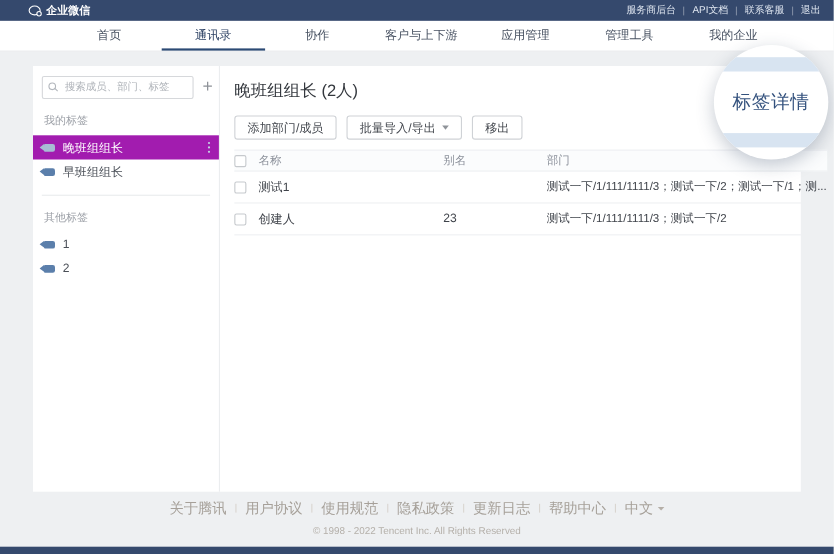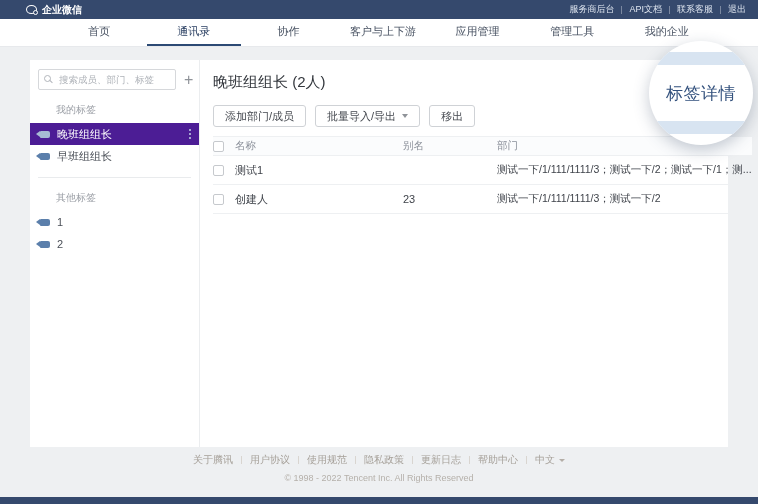--- a/index.html
+++ b/index.html
@@ -38,24 +38,24 @@
   .mag { position:absolute; left:6px; top:6px; width:7px; height:7px; border:1px solid #b2b6bc; border-radius:50%; }
   .mag::after { content:''; position:absolute; width:4px; height:1px; background:#b2b6bc;
                 right:-3px; bottom:-1px; transform:rotate(45deg); }
   .plusbtn { margin-left:8px; font-size:16px; font-weight:300; color:#8f9399; cursor:pointer; line-height:1; }
 
   .toggle { display:flex; margin:7px 8px 0 8px; height:19px; }
   .toggle .tg { flex:1; display:flex; align-items:center; justify-content:center; font-size:10px; cursor:pointer; }
   .tg-org { background:#fff; border:1px solid #d7d9dc; color:#5f646b; }
   .tg-tag { background:#a8a8a8; color:#fff; border:1px solid #a8a8a8; }
 
-  .sec-label { font-size:10px; color:#9a9ea5; padding:0 26px; margin-top:13px; margin-bottom:6px; }
+  .sec-label { font-size:10px; color:#9a9ea5; padding:0 10px; margin-top:13px; margin-bottom:6px; }
   .sitem { height:22px; display:flex; align-items:center; padding:0 8px 0 10px; font-size:11px;
            color:#4a4f57; cursor:pointer; position:relative; }
-  .sitem.selected { background:#4c1d95; color:#fff; }
+  .sitem.selected { background:#a21caf; color:#fff; }
   .tagic { width:10px; height:7px; background:#5b7fab; border-radius:1px 2px 2px 1px;
            position:relative; margin-right:7px; flex:none; }
   .tagic::before { content:''; position:absolute; left:-4px; top:0; border-top:3.5px solid transparent;
                    border-bottom:3.5px solid transparent; border-right:4px solid #5b7fab; }
   .sitem.selected .tagic { background:#a7bbd4; }
   .sitem.selected .tagic::before { border-right-color:#a7bbd4; }
   .dots { margin-left:auto; width:2px; height:2px; border-radius:50%; background:#c3d2e4;
           box-shadow:0 -4px 0 #c3d2e4, 0 4px 0 #c3d2e4; }
   .sdivider { height:1px; background:#e9ebed; margin:10px 8px 0 8px; }
 
@@ -81,21 +81,21 @@
   .circle { position:absolute; left:649px; top:41px; width:104px; height:104px; border-radius:50%;
             background:#fff; overflow:hidden; z-index:40; box-shadow:0 5px 16px rgba(45,65,95,.28); }
   .band { position:absolute; left:-6px; right:-6px; height:13px; background:#d8e4f1; }
   .band.top { top:11px; }
   .band.bottom { bottom:11px; }
   .circle-label { position:absolute; left:50%; top:50%; transform:translate(-50%,-50%);
                   font-size:17px; color:#33517d; white-space:nowrap; letter-spacing:.5px; }
 
   
   .footer { position:absolute; left:0; top:453px; width:758px; text-align:center; }
-  .flinks { display:flex; justify-content:center; align-items:center; font-size:10px; color:#a6a099; }
+  .flinks { display:flex; justify-content:center; align-items:center; font-size:13px; color:#a6a099; }
   .flink { cursor:pointer; }
   .fsep { width:1px; height:8px; background:#d9d5d0; margin:0 8px; }
   .lang { display:flex; align-items:center; cursor:pointer; }
   .caret-sm { width:0; height:0; border-left:3px solid transparent; border-right:3px solid transparent;
               border-top:3.5px solid #b4aea7; margin-left:4px; }
   .copyright { margin-top:6px; font-size:9px; color:#b5b0aa; }
 
   .bottomstrip { position:absolute; left:0; top:497px; width:758px; height:7px; background:#35496d; }
 </style>
 </head>

